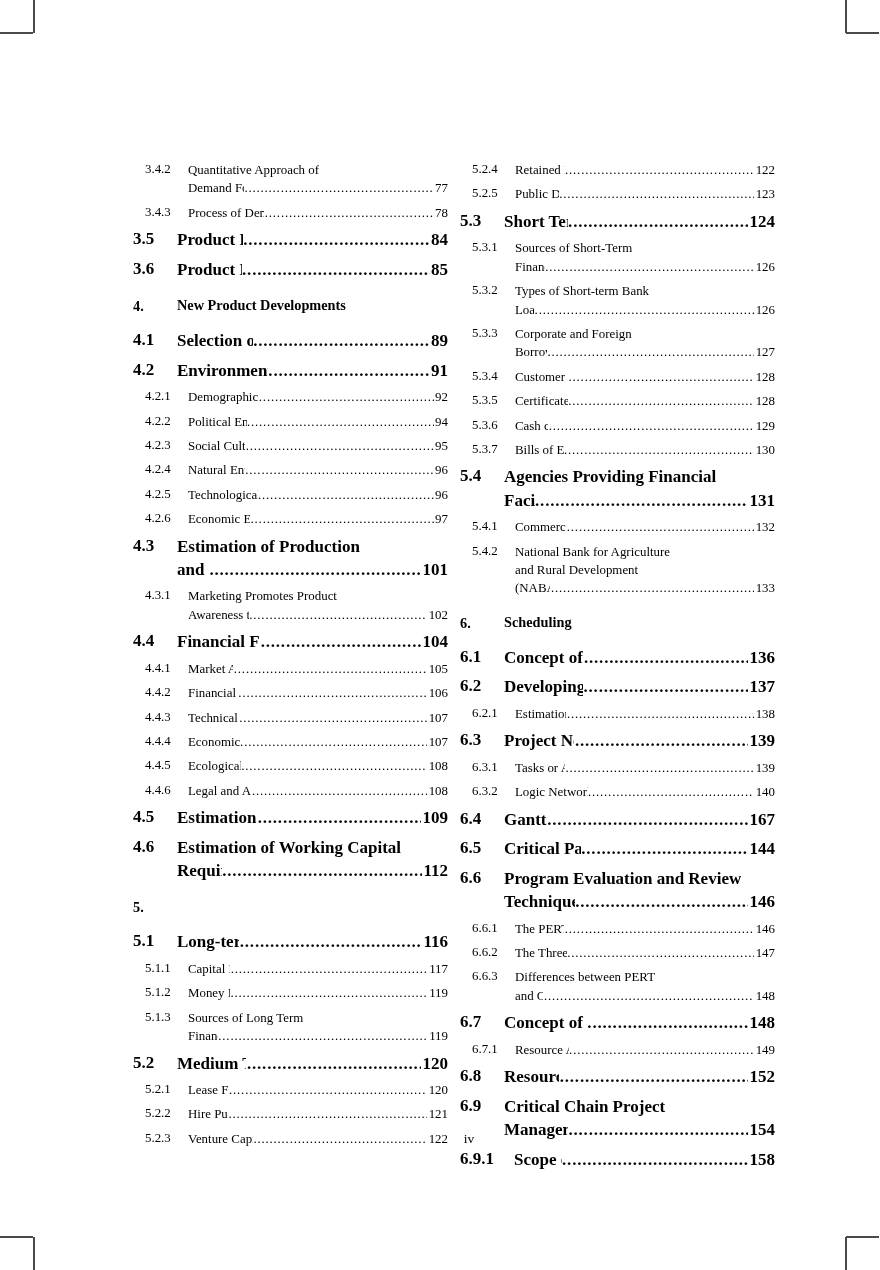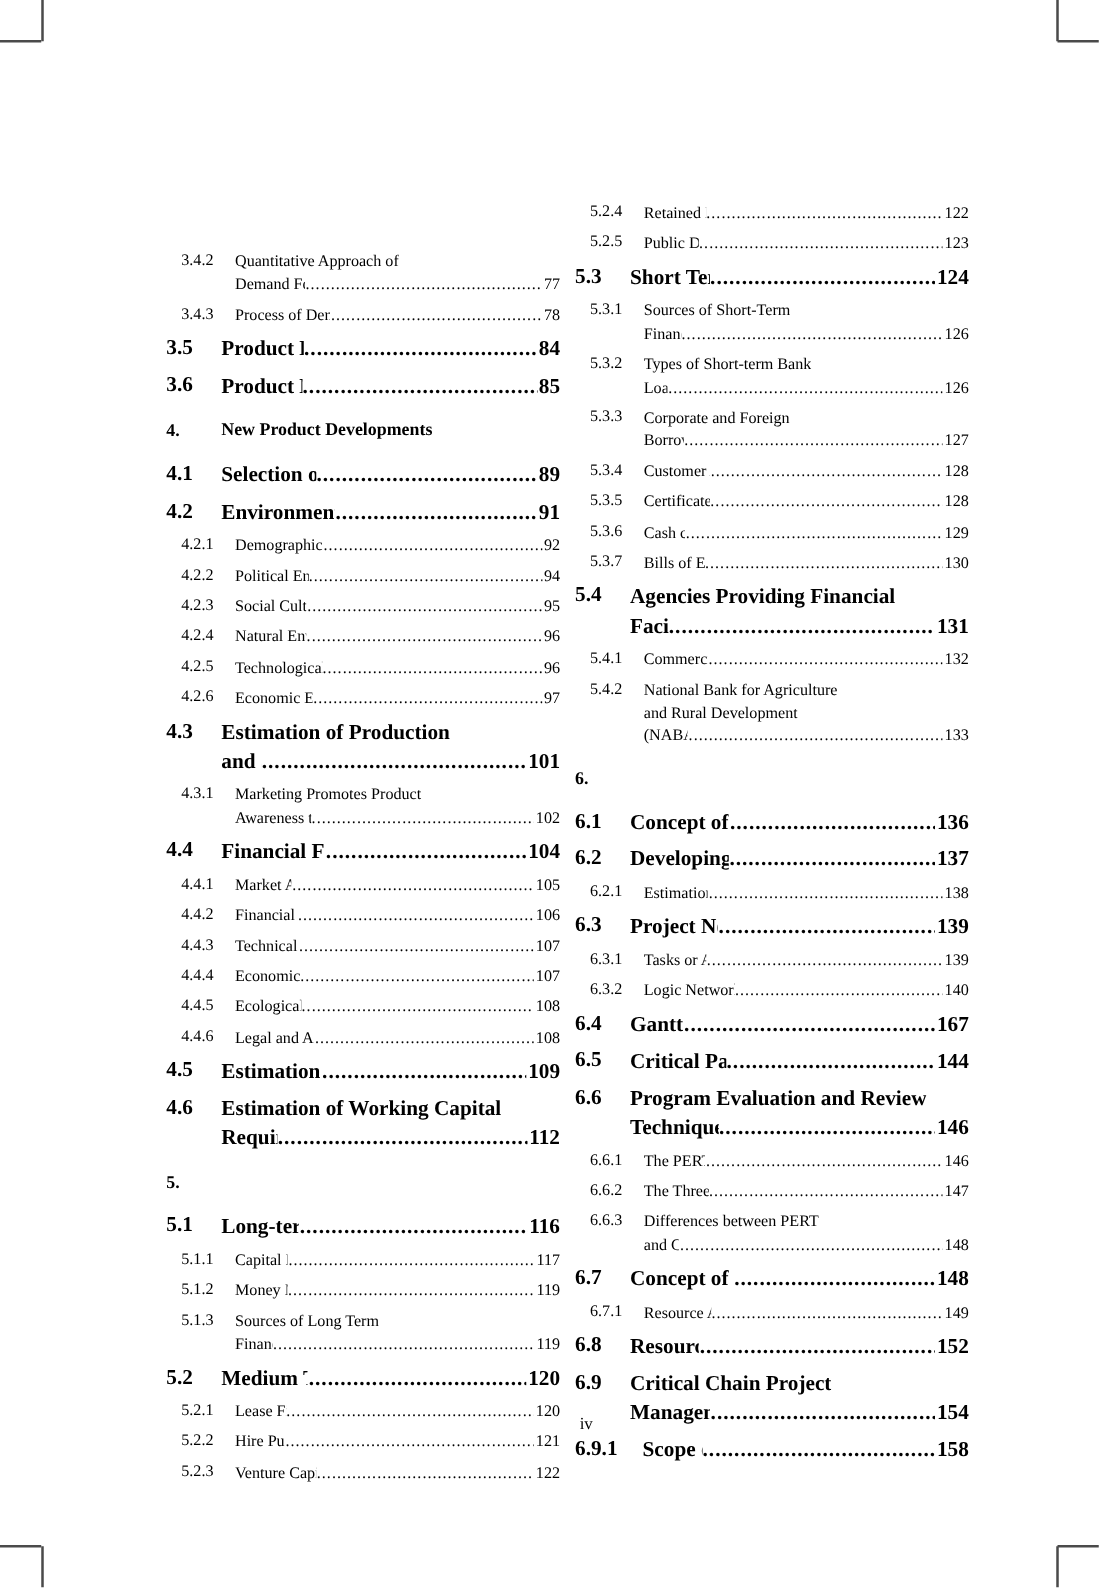--- a/index.html
+++ b/index.html
@@ -44,21 +44,21 @@
   .columns {
     position: absolute;
     left: 0;
     top: 163px;
     width: 880px;
     display: flex;
   }
   .col {
     position: relative;
   }
-  .col-left  { width: 315px; margin-left: 133px; margin-top: 39px; }
+  .col-left  { width: 315px; margin-left: 133px; }
   .col-right { width: 315px; margin-left: 12px; }
 
   
   .entry {
     display: flex;
     align-items: flex-start;
     font-size: 13.1px;
     line-height: 1.0;
     margin-bottom: 8.6px;
   }
@@ -670,20 +670,23 @@
             <div class="row">
               <span class="txt">(NABARD)</span>
               <span class="dots">..........................................................................................</span>
               <span class="pg">133</span>
             </div>
           </div>
         </div>
         <div class="entry chap">
           <div class="num">6.</div>
           <div class="body">
+            <div class="row plain">
+              <span class="txt">Scheduling</span>
+            </div>
           </div>
         </div>
         <div class="entry lvl1">
           <div class="num">6.1</div>
           <div class="body">
             <div class="row">
               <span class="txt">Concept of Project Scheduling</span>
               <span class="dots">..........................................................................................</span>
               <span class="pg">136</span>
             </div>

